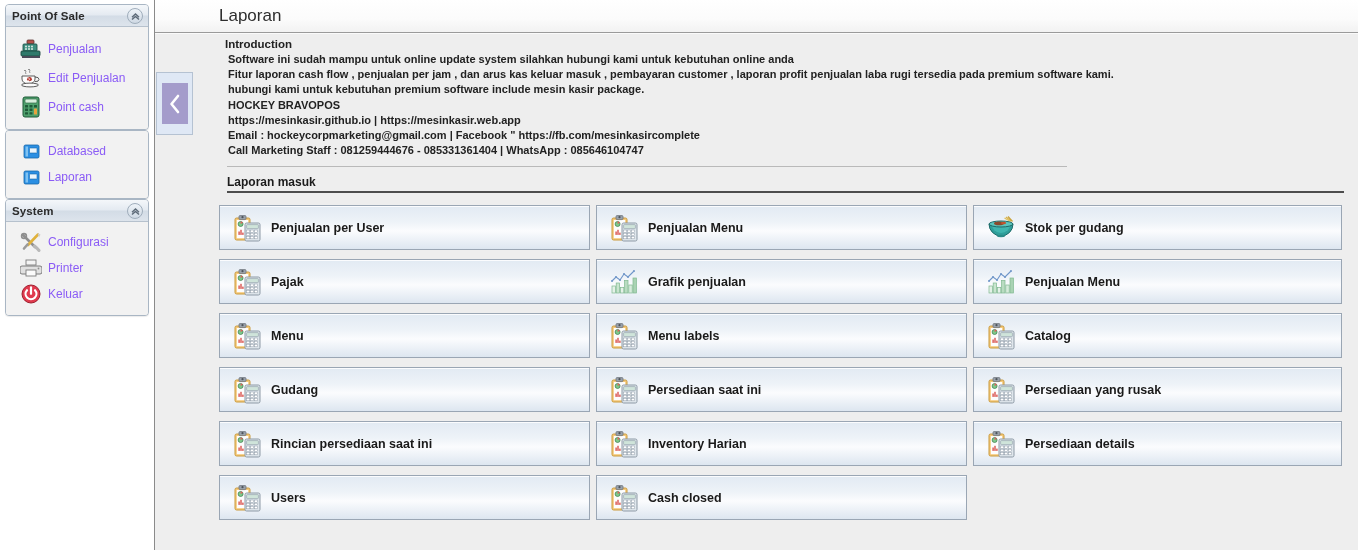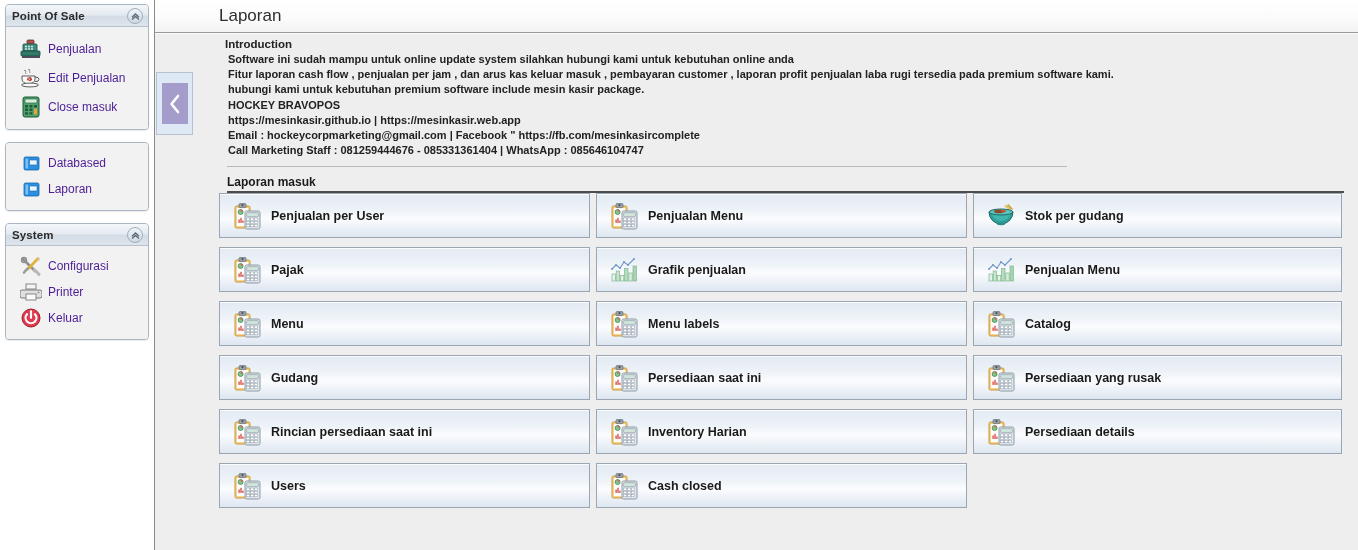--- a/index.html
+++ b/index.html
@@ -16,21 +16,20 @@
   .sidebar {
     width: 155px; min-width: 155px; height: 550px;
     background: #ffffff;
     border-right: 1px solid #8a8a8a;
     padding: 4px 5px 0 5px;
   }
   .panel {
     border: 1px solid #a9b6c4;
     border-radius: 4px;
     background: #f0f0f0;
-    margin-bottom: 12px;
     overflow: hidden;
     box-shadow: 0 1px 1px rgba(0,0,0,0.08);
   }
   .panel-header {
     height: 22px;
     display: flex; align-items: center;
     padding: 0 6px;
     background: linear-gradient(to bottom, #f4f7fa 0%, #e4eaf1 48%, #d3dce6 52%, #dde4ec 100%);
     border-bottom: 1px solid #b6c1cd;
     position: relative;
@@ -48,21 +47,21 @@
     cursor: pointer;
   }
   .collapse-btn svg { display:block; }
   .panel-body { padding: 7px 0 8px 0; background: #f2f2f2; }
   .nav-item {
     display: flex; align-items: center;
     height: 29px; padding: 0 6px 0 12px;
     cursor: pointer;
   }
   .nav-item .nav-ico { width: 26px; min-width:26px; height: 24px; display:flex; align-items:center; justify-content:center; margin-right:4px;}
-  .nav-item .nav-label { font-size: 12px; color: #4c1d95; font-weight: 500; }
+  .nav-item .nav-label { font-size: 12px; color: #8b5cf6; font-weight: 500; }
   .panel-body.tight .nav-item { height: 26px; }
 
   
   .main { flex: 1; height: 550px; position: relative; background: #fafafa; }
   .title-bar {
     height: 33px;
     background: linear-gradient(to bottom,#ffffff 0%,#fbfbfb 60%,#f2f2f2 100%);
     border-bottom: 1px solid #9a9a9a;
     display: flex; align-items: center;
     padding-left: 64px;
@@ -99,21 +98,21 @@
   }
   .intro-rule { margin: 8px 0 0 8px; height:1px; background:#b9b9b9; width: 840px; }
 
   .section-label {
     margin: 8px 0 0 8px; font-size: 12px; font-weight: bold; color: #1c1c1c;
     display:inline-block;
   }
   .section-rule { margin: 1px 0 0 8px; height: 2px; background: #4d4d4d; }
 
   
-  .grid { margin-top: 0; display: flex; gap: 6px; }
+  .grid { margin-top: 12px; display: flex; gap: 6px; }
   .col { display: flex; flex-direction: column; gap: 9px; }
   .col-1 { width: 371px; }
   .col-2 { width: 371px; }
   .col-3 { width: 369px; }
   .tile {
     height: 45px;
     border: 1px solid #9aa6b4;
     background: linear-gradient(to bottom, #e2eaf3 0%, #eef3f8 38%, #fbfcfe 58%, #dde6f0 100%);
     display: flex; align-items: center;
     padding-left: 12px;
@@ -184,21 +183,21 @@
                   <rect x="8.5" y="9" width="3" height="2.4" rx=".5"></rect>
                   <rect x="13" y="9" width="3" height="2.4" rx=".5"></rect>
                 <rect x="4" y="12.6" width="3" height="2.4" rx=".5"></rect>
                   <rect x="8.5" y="12.6" width="3" height="2.4" rx=".5"></rect>
                 <rect x="4" y="16.2" width="3" height="2.4" rx=".5"></rect>
                   <rect x="8.5" y="16.2" width="3" height="2.4" rx=".5"></rect>
               </g>
               <rect x="13" y="12.6" width="3" height="6" rx=".5" fill="#e8a33d"></rect>
             </svg>
           </span>
-          <span class="nav-label">Close masuk</span>
+          <span class="nav-label">Point cash</span>
         </div>
       </div>
     </div>
 
     <div class="panel">
       <div class="panel-body tight">
         <div class="nav-item">
           <span class="nav-ico">
             <svg class="svg-ico" width="17" height="15" viewBox="0 0 17 15">
               <rect x="1" y="1" width="15" height="13" rx="1.5" fill="#2b8fe3" stroke="#1667a8" stroke-width=".8"></rect>

